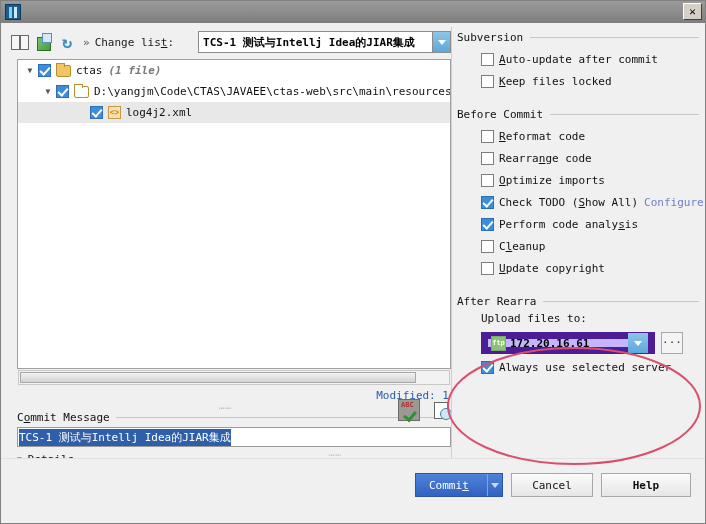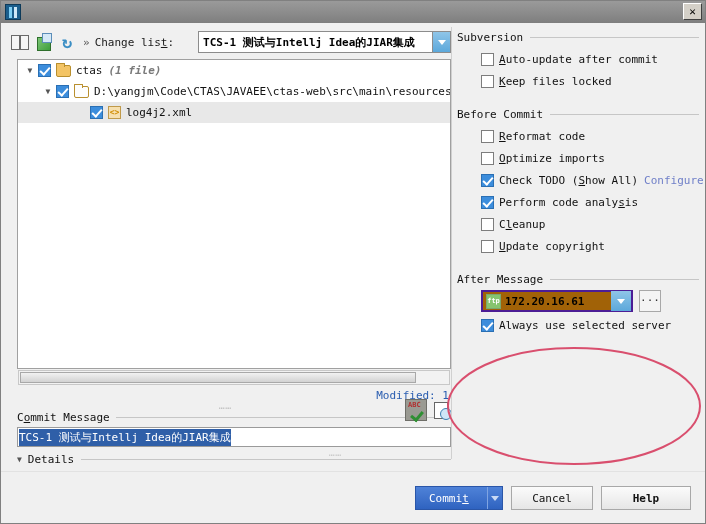--- a/index.html
+++ b/index.html
@@ -283,21 +283,21 @@
   .cm-title { color: #111; font-size: 11px; white-space: nowrap; }
   .cm-title u { text-decoration: underline; }
   .cm-rule {
     flex: 1;
     height: 1px;
     background: #c6c6c6;
     margin: 0 6px 0 6px;
   }
   .cm-btns {
     position: absolute; right: 0px; top: -12px;
-    display: flex; align-items: center; gap: 6px;
+    display: flex; align-items: center; gap: 13px;
   }
   .abc-btn {
     width: 22px; height: 22px;
     background: #9a9a92;
     border: 1px solid #6e6e68;
     position: relative;
     cursor: pointer;
   }
   .abc-btn span {
     position: absolute; left: 2px; top: 1px;
@@ -406,23 +406,23 @@
     color: #111; font-size: 11px;
     height: 19px;
   }
   .upload-row {
     display: flex; align-items: center;
     padding-left: 24px;
     gap: 6px;
     margin-top: 1px;
   }
   .ftp-combo {
-    width: 152px; height: 22px;
-    border: 2px solid #4c1d95;
-    background: #a16207;
+    width: 174px; height: 22px;
+    border: 7px solid #4c1d95;
+    background: #c4b5fd;
     display: flex; align-items: center;
   }
   .ftp-icon {
     width: 15px; height: 15px;
     margin: 0 4px 0 3px;
     background: #ffffff;
     border: 1px solid #7aa86f;
     position: relative;
     flex: none;
     overflow: hidden;
@@ -472,21 +472,21 @@
     position: absolute;
     left: 444px; top: 322px;
     width: 258px; height: 122px;
     pointer-events: none;
     z-index: 20;
   }
 
   
   .btnbar {
     position: absolute; left: 0; bottom: 0;
-    width: 704px; height: 52px;
+    width: 704px; height: 65px;
     background: #f0f0f0;
     border-top: 1px solid #e2e2e2;
     padding-left: 28px;
   }
   .btn {
     position: absolute;
     height: 24px;
     border: 1px solid #a8a8a8;
     background: linear-gradient(to bottom,#fbfbfb,#e6e6e6);
     font-size: 11px;
@@ -625,20 +625,24 @@
       <div class="group-head">
         <span class="group-title">Before Commit</span>
         <span class="group-rule"></span>
       </div>
       <div class="opt-row">
         <span class="cb"></span>
         <span class="opt-label"><span></span><u>R</u><span>eformat code</span></span>
       </div>
       <div class="opt-row">
         <span class="cb"></span>
+        <span class="opt-label"><span>Rearra</span><u>n</u><span>ge code</span></span>
+      </div>
+      <div class="opt-row">
+        <span class="cb"></span>
         <span class="opt-label"><span></span><u>O</u><span>ptimize imports</span></span>
       </div>
       <div class="opt-row">
         <span class="cb on"></span>
         <span class="opt-label"><span>Check TODO (</span><u>S</u><span>how All)</span></span>
         <span class="configure-link">Configure</span>
       </div>
       <div class="opt-row">
         <span class="cb on"></span>
         <span class="opt-label"><span>Perform code analy</span><u>s</u><span>is</span></span>
@@ -648,23 +652,24 @@
         <span class="opt-label"><span>C</span><u>l</u><span>eanup</span></span>
       </div>
       <div class="opt-row">
         <span class="cb"></span>
         <span class="opt-label"><span></span><u>U</u><span>pdate copyright</span></span>
       </div>
 
       <div class="subsection-gap"></div>
 
       <div class="group-head">
-        <span class="group-title">After Message</span>
+        <span class="group-title">After Rearra</span>
         <span class="group-rule"></span>
       </div>
+      <div class="upload-label">Upload files to:</div>
       <div class="upload-row">
         <div class="ftp-combo">
           <span class="ftp-icon">
               <span>ftp</span>
             </span>
           <span class="ftp-text">172.20.16.61</span>
           <span class="ftp-arrow">
               <i></i>
             </span>
         </div>

